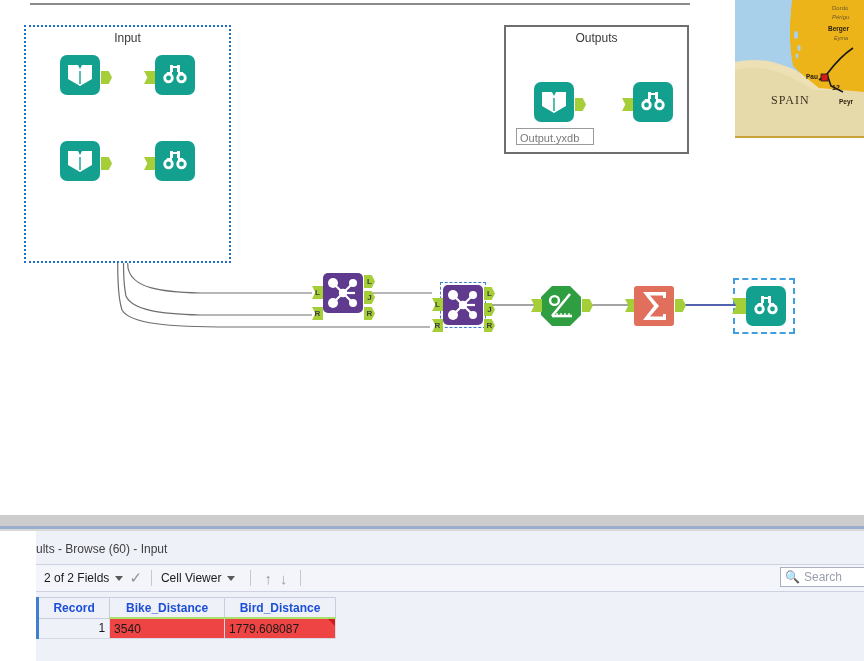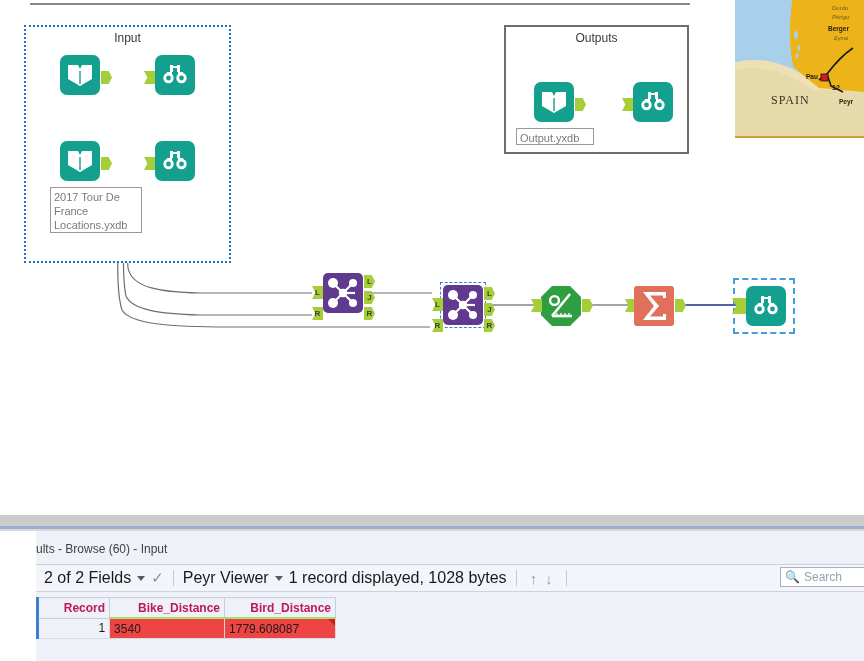--- a/index.html
+++ b/index.html
@@ -52,37 +52,37 @@
   
   #gray-band{position:absolute;left:0;top:515px;width:864px;height:11px;background:#cccccc;}
   #band-line{position:absolute;left:0;top:526px;width:864px;height:3px;background:#9aaed0;}
   #band-line2{position:absolute;left:0;top:529px;width:864px;height:2px;background:#d9d9d9;}
   #results{position:absolute;left:0;top:531px;width:864px;height:130px;background:#eef1f8;margin-left:36px;}
   #results-title{position:absolute;left:0;top:11px;font-size:12px;color:#404040;}
 
   #res-toolbar{position:absolute;left:0;top:33px;width:864px;height:26px;background:#f3f5fa;
      border-top:1px solid #ccd2e0;border-bottom:1px solid #ccd2e0;display:flex;align-items:center;}
   #res-toolbar .tb{display:flex;align-items:center;height:100%;}
-  .tb-text{font-size:16px;color:#1a1a1a;}
+  .tb-text{font-size:12px;color:#1a1a1a;}
   .caret{width:0;height:0;border-left:4px solid transparent;border-right:4px solid transparent;
       border-top:5px solid #5a5a5a;margin:0 6px;}
   .tb-sep{width:1px;height:16px;background:#c2c8d6;margin:0 9px;}
   .check{color:#8e8e8e;font-size:15px;}
   .arrow-btn{color:#9aa0ae;font-size:15px;margin:0 4px;}
 
   #searchbox{position:absolute;right:0;top:36px;width:120px;height:20px;box-sizing:border-box;
      border:1px solid #a9b0c0;background:#fff;display:flex;align-items:center;padding-left:4px;}
   #searchbox .mag{color:#6b7280;font-size:12px;margin-right:4px;}
   #searchbox .ph{color:#9aa0ae;font-size:12px;}
 
   
   #grid{position:absolute;left:0;top:66px;width:300px;}
   #grid table{border-collapse:collapse;font-size:12px;}
   #grid th{background:#eef1f8;border:1px solid #c8cee0;border-bottom:none;
-      font-weight:bold;color:#be185d;text-align:right;padding:2px 4px;height:15px;position:relative;}
+      font-weight:bold;color:#1d4ed8;text-align:center;padding:2px 4px;height:15px;position:relative;}
   #grid th.numfield{border-bottom:2px solid #a9e06a;}
   #grid td{background:#ef4444;border:1px solid #d6dae6;padding:2px 4px;height:15px;color:#1a1a1a;position:relative;}
   #grid td.rec{background:#eef1f8;text-align:right;border-left:3px solid #3f7fd0;}
   #grid th.rec{background:#eef1f8;border-left:3px solid #3f7fd0;border-bottom:1px solid #c8cee0;}
   .flagtri{position:absolute;right:0;top:0;width:0;height:0;
       border-top:7px solid #d01b1b;border-left:7px solid transparent;}
 </style>
 </head>
 <body>
 
@@ -147,21 +147,20 @@
     <div class="icon-sq teal">
       <svg class="book" width="26" height="24" viewBox="0 0 26 24">
         <path d="M1,2 L11,2 L13,6 L15,2 L25,2 L25,16 L13,23 L1,16 Z" fill="#fff"></path>
         <path d="M13,8 L13,21" stroke="#13a08f" stroke-width="1.4"></path>
       </svg>
     </div>
     <div class="anchor out" style="left:41px;top:16px;">
         <div class="flag"></div>
       </div>
   </div>
-  <div class="file-label" style="left:50px;top:187px;width:92px;height:46px;">2017 Tour De France Locations.yxdb</div>
 
   <div class="tool" style="left:155px;top:141px;">
     <div class="anchor in" style="left:-11px;top:16px;">
         <div class="flag"></div>
       </div>
     <div class="icon-sq teal">
       <svg class="binos" width="26" height="24" viewBox="0 0 26 24">
         <path d="M8,2 L11,2 L11,9 L8,9 Z M15,2 L18,2 L18,9 L15,9 Z" fill="#fff"></path>
         <path d="M11,3 L15,3 L15,5 L11,5 Z" fill="#fff"></path>
         <circle cx="6.5" cy="15" r="5.2" fill="#fff"></circle>
@@ -365,25 +364,22 @@
   <div id="results-title">ults - Browse (60) - Input</div>
 
   <div id="res-toolbar">
     <div class="tb" style="margin-left:8px;">
       <span class="tb-text">2 of 2 Fields</span>
       <span class="caret"></span>
       <span class="check">✓</span>
     </div>
     <div class="tb-sep"></div>
     <div class="tb">
-      <span class="tb-text">Peyr Viewer</span>
+      <span class="tb-text">Cell Viewer</span>
       <span class="caret"></span>
-    </div>
-    <div class="tb">
-      <span class="tb-text">1 record displayed, 1028 bytes</span>
     </div>
     <div class="tb-sep"></div>
     <div class="tb">
       <span class="arrow-btn">↑</span>
       <span class="arrow-btn">↓</span>
     </div>
     <div class="tb-sep"></div>
   </div>
 
   <div id="searchbox">

